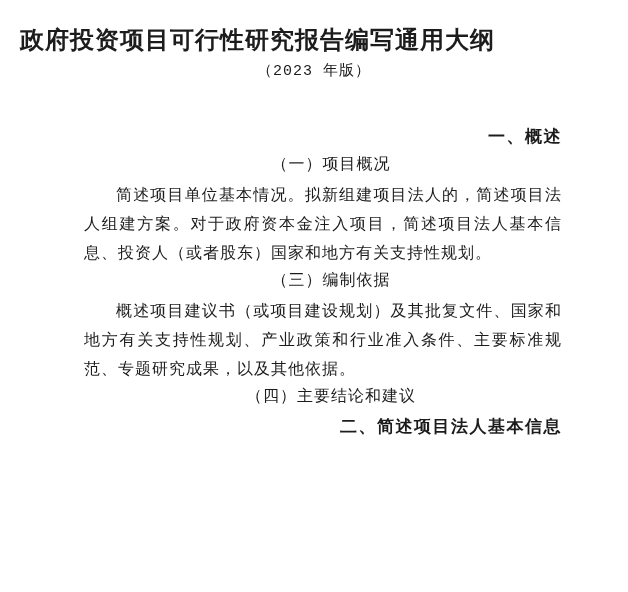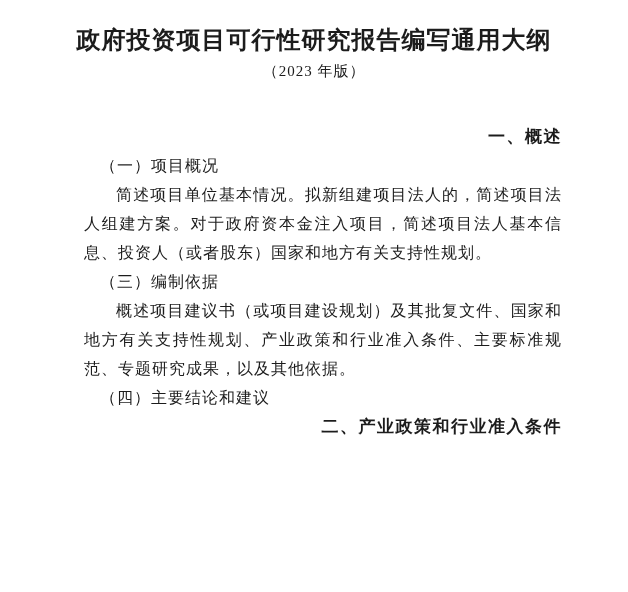--- a/index.html
+++ b/index.html
@@ -11,33 +11,33 @@
     position: relative;
     width: 628px;
     height: 592px;
     background: #ffffff;
     overflow: hidden;
     color: #1c1c1c;
     font-family: "Liberation Serif", "DejaVu Serif", serif;
   }
   .doc-title {
     margin: 26px 20px 0 20px;
-    text-align: center;
     font-size: 24px;
     font-weight: 700;
     letter-spacing: 1px;
     line-height: 28px;
     font-family: "Liberation Serif", "DejaVu Serif", serif;
   }
   .doc-subtitle {
     margin-top: 9px;
     text-align: center;
     font-size: 15px;
     letter-spacing: 1px;
     line-height: 17px;
+    font-family: Liberation Mono, monospace;
   }
   .doc-content {
     margin: 42px 66px 0 84px;
   }
   .doc-content h2,
   .doc-content h3,
   .doc-content p {
     margin: 0;
     padding: 0;
     font-size: 16px;
@@ -48,21 +48,22 @@
   .section-heading {
     font-family: "Liberation Sans", "DejaVu Sans", sans-serif;
     font-weight: 700 !important;
     font-size: 17px !important;
     letter-spacing: 1.5px !important;
     text-indent: 2em;
     text-align: right;
   }
   .subsection-heading {
     text-indent: 1em; 
-    text-align: left;
+    text-align: center;
+    font-family: Liberation Mono, monospace;
   }
   .body-paragraph {
     text-indent: 2em;
     text-align: justify;
   }
 </style>
 </head>
 <body>
 
 <div class="doc-page">
@@ -77,16 +78,16 @@
 
     <h3 class="subsection-heading">（一）项目概况</h3>
 
     <p class="body-paragraph">简述项目单位基本情况。拟新组建项目法人的，简述项目法人组建方案。对于政府资本金注入项目，简述项目法人基本信息、投资人（或者股东）国家和地方有关支持性规划。</p>
 
     <h3 class="subsection-heading">（三）编制依据</h3>
     <p class="body-paragraph">概述项目建议书（或项目建设规划）及其批复文件、国家和地方有关支持性规划、产业政策和行业准入条件、主要标准规范、专题研究成果，以及其他依据。</p>
 
     <h3 class="subsection-heading">（四）主要结论和建议</h3>
 
-    <h2 class="section-heading">二、产业政策和行业准入条件</h2>
+    <h2 class="section-heading">二、简述项目法人基本信息</h2>
 
   </div>
 </div>
 
 </body></html>

